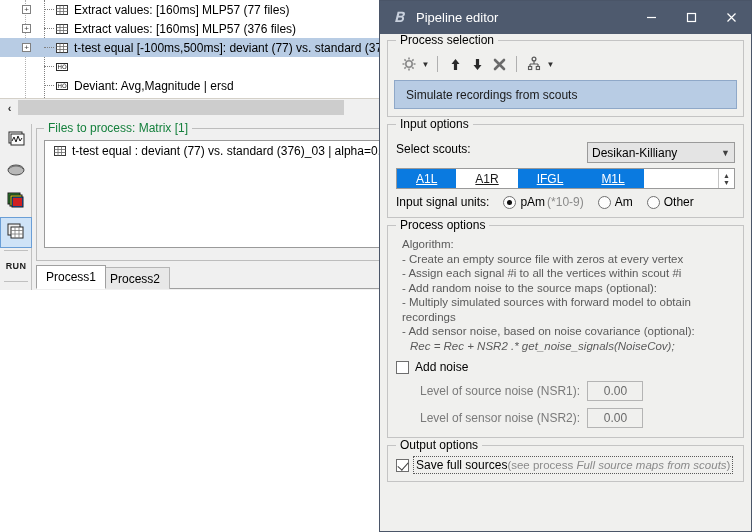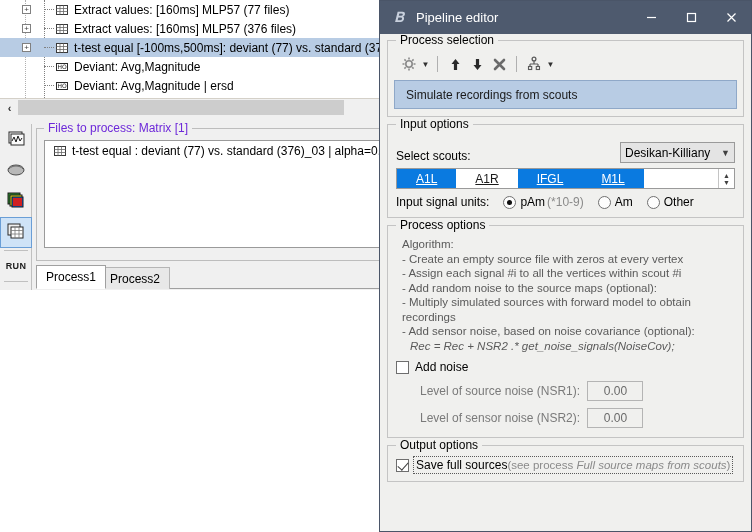--- a/index.html
+++ b/index.html
@@ -107,21 +107,21 @@
 
   
   .files-group {
     position: absolute; left: 36px; top: 128px; width: 344px; height: 133px;
     border: 1px solid #bdbdbd;
     background: #f0f0f0;
   }
   .files-legend {
     position: absolute; left: 44px; top: 121px;
     background: #f0f0f0; padding: 0 4px;
-    font-size: 12px; color: #6d28d9;
+    font-size: 12px; color: #15803d;
   }
   .files-list {
     position: absolute; left: 44px; top: 140px; width: 336px; height: 108px;
     background: #ffffff; border: 1px solid #9a9a9a;
     overflow: hidden;
   }
   .files-row {
     height: 20px; display: flex; align-items: center;
     padding-left: 8px; white-space: nowrap;
     font-size: 12px;
@@ -222,25 +222,25 @@
     border: 1px solid #8fa8c8;
   }
   .proc-item {
     height: 27px; background: #b8cce4;
     display: flex; align-items: center; padding-left: 11px;
     font-size: 12px; color: #1a1a1a;
   }
 
   
   .hint { color: #8a8a8a; font-size: 11.5px; line-height: 15px; padding-left: 8px; }
-  .row { display: flex; align-items: flex-end; margin-top: 5px; gap: 44px; }
+  .row { display: flex; align-items: flex-start; margin-top: 5px; gap: 44px; }
   .row-label { font-size: 12px; }
   .combo {
     margin-left: auto;
-    width: 115px; height: 21px;
+    width: 148px; height: 21px;
     background: #e4e4e4; border: 1px solid #9a9a9a;
     display: flex; align-items: center;
     padding: 0 4px;
     font-size: 12px;
   }
   .combo-text { flex: 1; }
   .combo-caret { font-size: 9px; color: #404040; }
 
   .tagfield {
     margin-top: 5px;
@@ -355,21 +355,20 @@
       </div>
 
       <div class="tree-row">
         <div class="tree-dash"></div>
         <span class="ticon">
           <svg width="14" height="14" viewBox="0 0 14 14">
               <rect x="1.5" y="3.5" width="11" height="7" fill="#fff" stroke="#2a2a2a"></rect>
               <text x="7" y="9.4" font-size="6" text-anchor="middle" font-family="DejaVu Sans" fill="#1a1a1a">HO</text>
             </svg>
         </span>
-        <span class="tlabel">Deviant: Avg,Magnitude</span>
       </div>
 
       <div class="tree-row">
         <div class="tree-dash"></div>
         <span class="ticon">
           <svg width="14" height="14" viewBox="0 0 14 14">
               <rect x="1.5" y="3.5" width="11" height="7" fill="#fff" stroke="#2a2a2a"></rect>
               <text x="7" y="9.4" font-size="6" text-anchor="middle" font-family="DejaVu Sans" fill="#1a1a1a">HO</text>
             </svg>
         </span>

